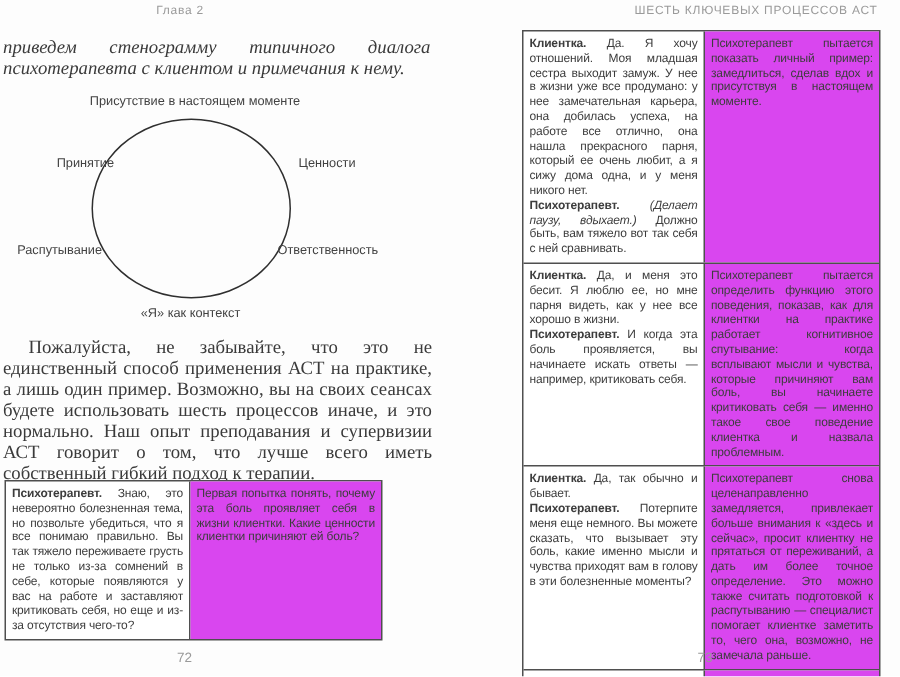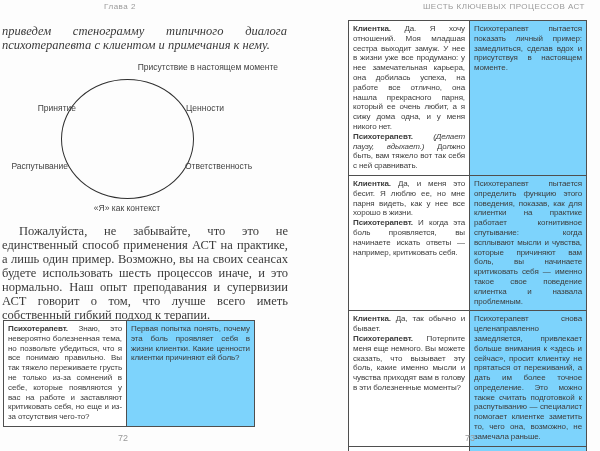--- a/index.html
+++ b/index.html
@@ -35,21 +35,21 @@
     border:1px solid #4f4f4f;background:#fff;box-sizing:border-box;
   }
   .tr{display:flex;border-top:1px solid #4f4f4f;box-sizing:border-box;}
   .tr:first-child{border-top:none;}
   .td{
     box-sizing:border-box;padding:3px 4px 4px;
     font-size:8px;line-height:9.8px;letter-spacing:-0.1px;
     text-align:justify;color:#3d3d3d;
   }
   .td.dialog{border-right:1px solid #4f4f4f;}
-  .td.comment{flex:1;background:#7dd3fc;}
+  .td.comment{flex:1;background:#d946ef;}
   .td p{margin:0;}
   .td b{font-weight:bold;}
   .td i{font-style:italic;}
   .ltbl .td.dialog{width:123px;}
   .rtbl .td.dialog{width:121px;}
   .rtbl .r1{min-height:129px;}
   .rtbl .r2{min-height:100px;}
   .rtbl .r3{min-height:110px;}
   .rtbl .r4{min-height:61px;}
   .ltbl .r1{min-height:98px;}
@@ -57,24 +57,24 @@
 </head>
 <body>
 
 <div class="sheet">
 
   <div class="running-head" style="left:40px;top:2px;width:160px;text-align:center;">Глава 2</div>
 
   <div class="serif-par" style="left:2px;top:24px;width:285px;font-style:italic;">приведем стенограмму типичного диалога психотерапевта с клиентом и примечания к нему.</div>
 
   <div class="diagram">
-    <div class="lbl" style="left:0;top:1px;width:260px;text-align:right;padding-left:18px;">Присутствие в настоящем моменте</div>
+    <div class="lbl" style="left:0;top:1px;width:260px;text-align:center;">Присутствие в настоящем моменте</div>
     <div class="circle"></div>
     <div class="lbl" style="left:20px;top:42px;width:56px;text-align:right;">Принятие</div>
-    <div class="lbl" style="left:186px;top:42px;">Ценности</div>
+    <div class="lbl" style="left:199px;top:42px;">Ценности</div>
     <div class="lbl" style="left:5px;top:100px;width:63px;text-align:right;">Распутывание</div>
     <div class="lbl" style="left:185px;top:100px;">Ответственность</div>
     <div class="lbl" style="left:0;top:142px;width:254px;text-align:center;">«Я» как контекст</div>
   </div>
 
   <div class="serif-par" style="left:2px;top:224px;width:286px;text-indent:17px;">Пожалуйста, не забывайте, что это не единственный способ применения АСТ на практике, а лишь один пример. Возможно, вы на своих сеансах будете использовать шесть процессов иначе, и это нормально. Наш опыт преподавания и супервизии АСТ говорит о том, что лучше всего иметь собственный гибкий подход к терапии.</div>
 
   <div class="tbl ltbl" style="left:3px;top:320px;width:252px;">
     <div class="tr r1">
       <div class="td dialog">

